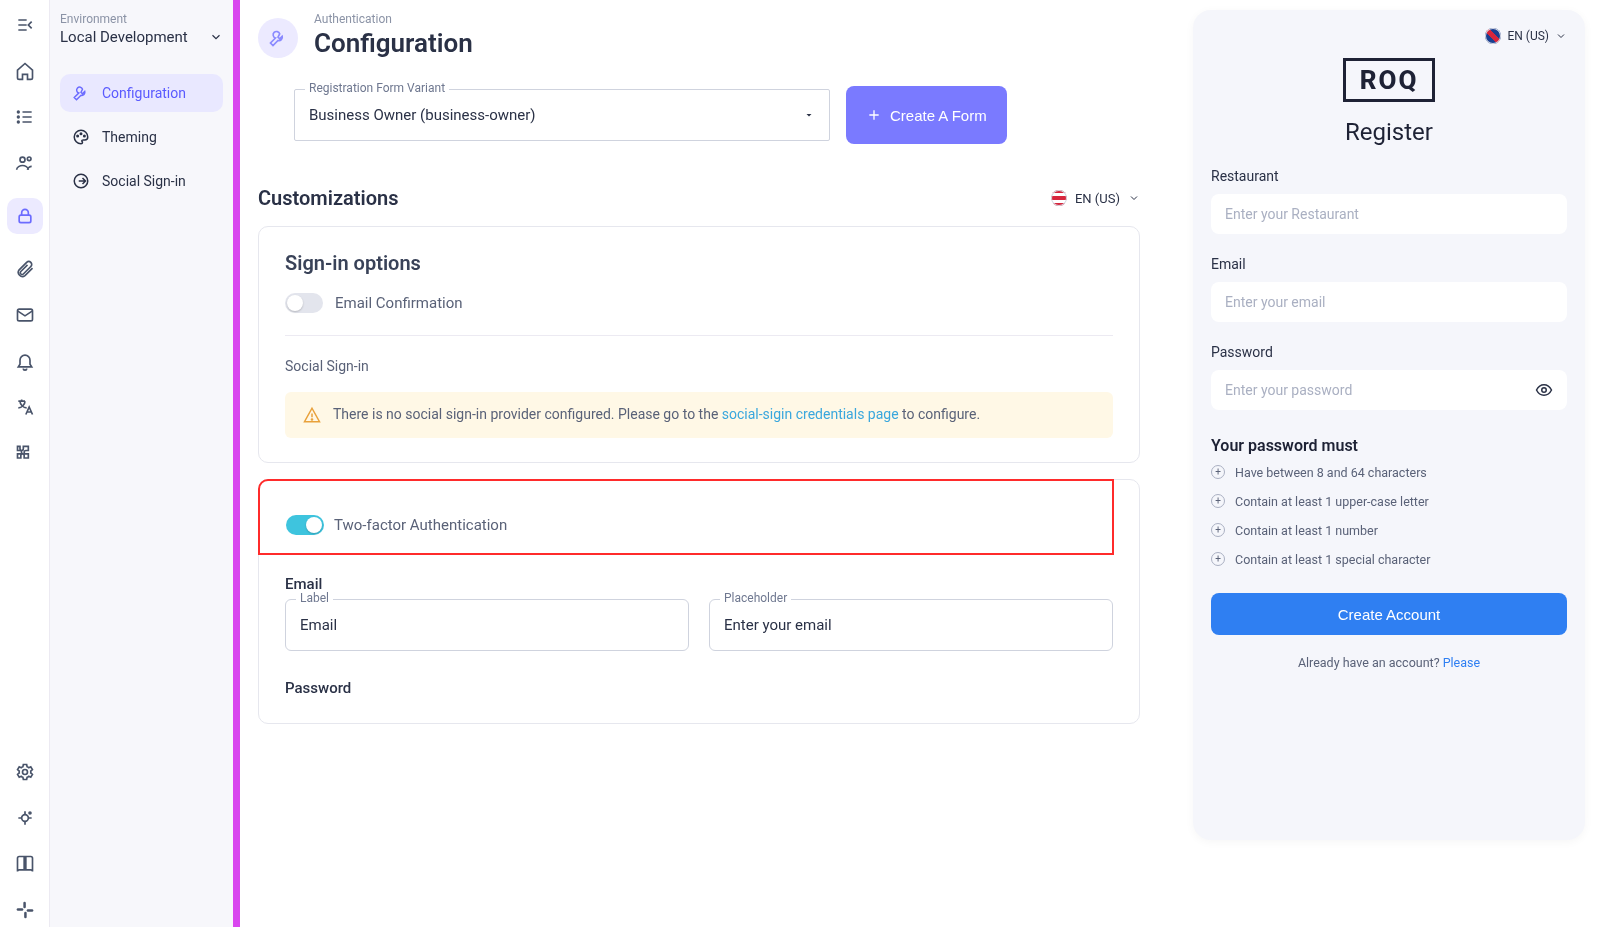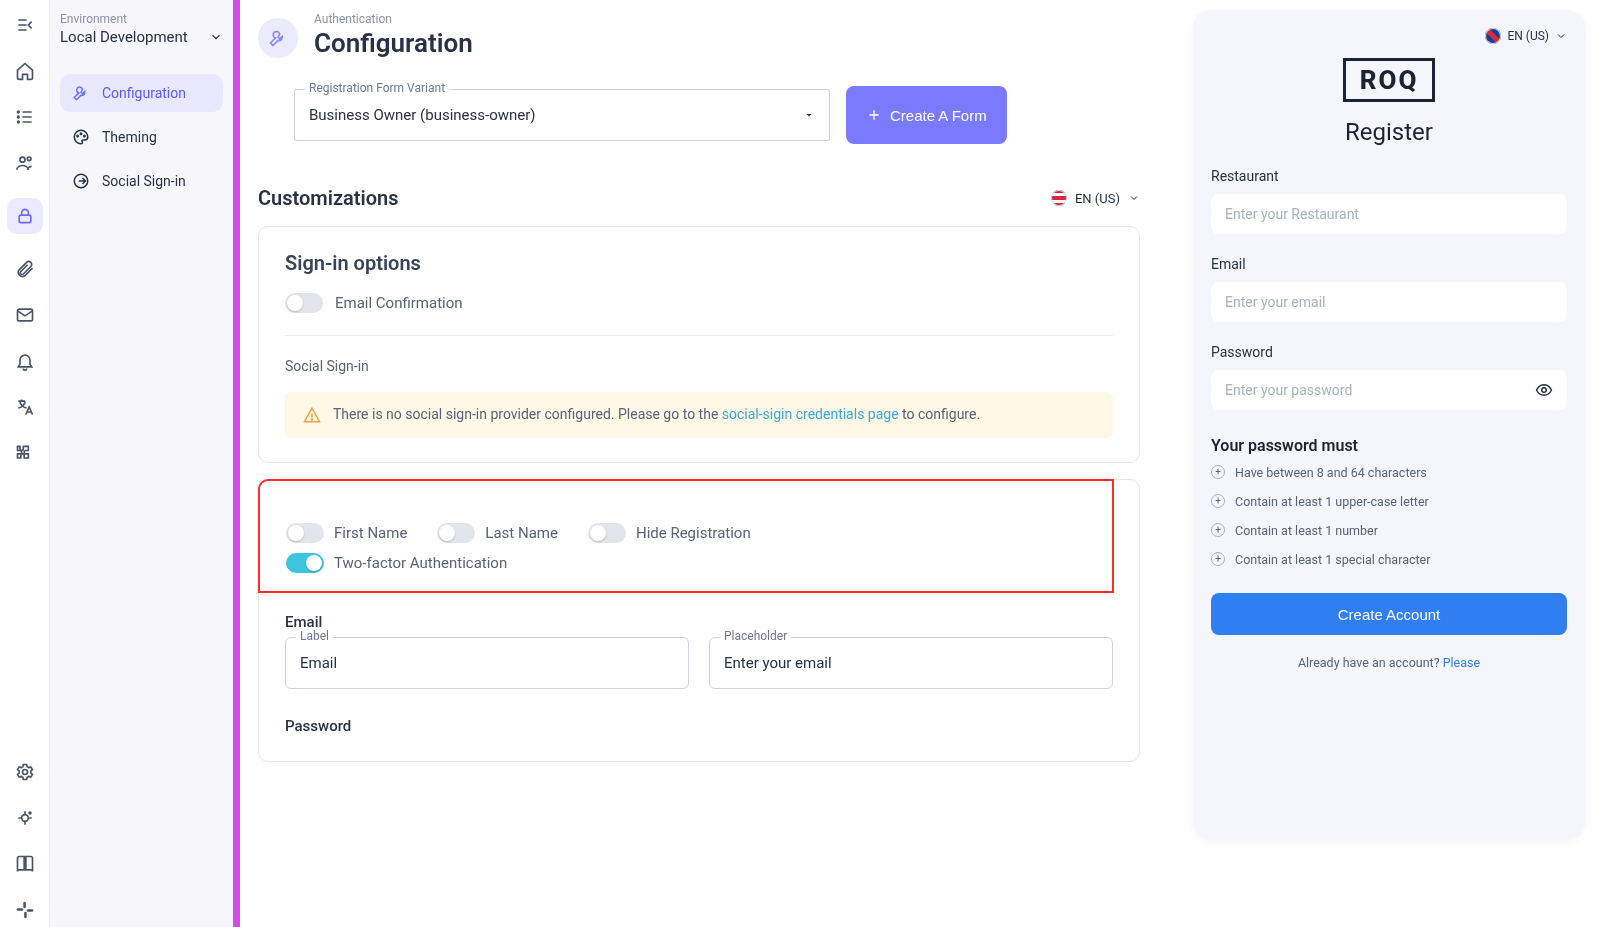--- a/index.html
+++ b/index.html
@@ -377,34 +377,20 @@
           </svg>
       </span>
       <div>
         <span>There is no social sign-in provider configured. Please go to the </span><a href="#">social-sigin credentials page</a><span> to configure.</span>
       </div>
     </div>
   </div>
 
   <div class="card formcfg" style="padding-top:0;">
     <div class="formcfg-box">
-      <div class="toggle-group">
-        <div class="toggle-item">
-          <div class="toggle"></div>
-          <span class="toggle-label">First Name</span>
-        </div>
-        <div class="toggle-item">
-          <div class="toggle"></div>
-          <span class="toggle-label">Last Name</span>
-        </div>
-        <div class="toggle-item">
-          <div class="toggle"></div>
-          <span class="toggle-label">Hide Registration</span>
-        </div>
-      </div>
       <div class="toggle-group" style="margin-top:10px;">
         <div class="toggle-item">
           <div class="toggle on"></div>
           <span class="toggle-label">Two-factor Authentication</span>
         </div>
       </div>
     </div>
 
     <div class="field-section-title">Email</div>
     <div class="field-grid">

